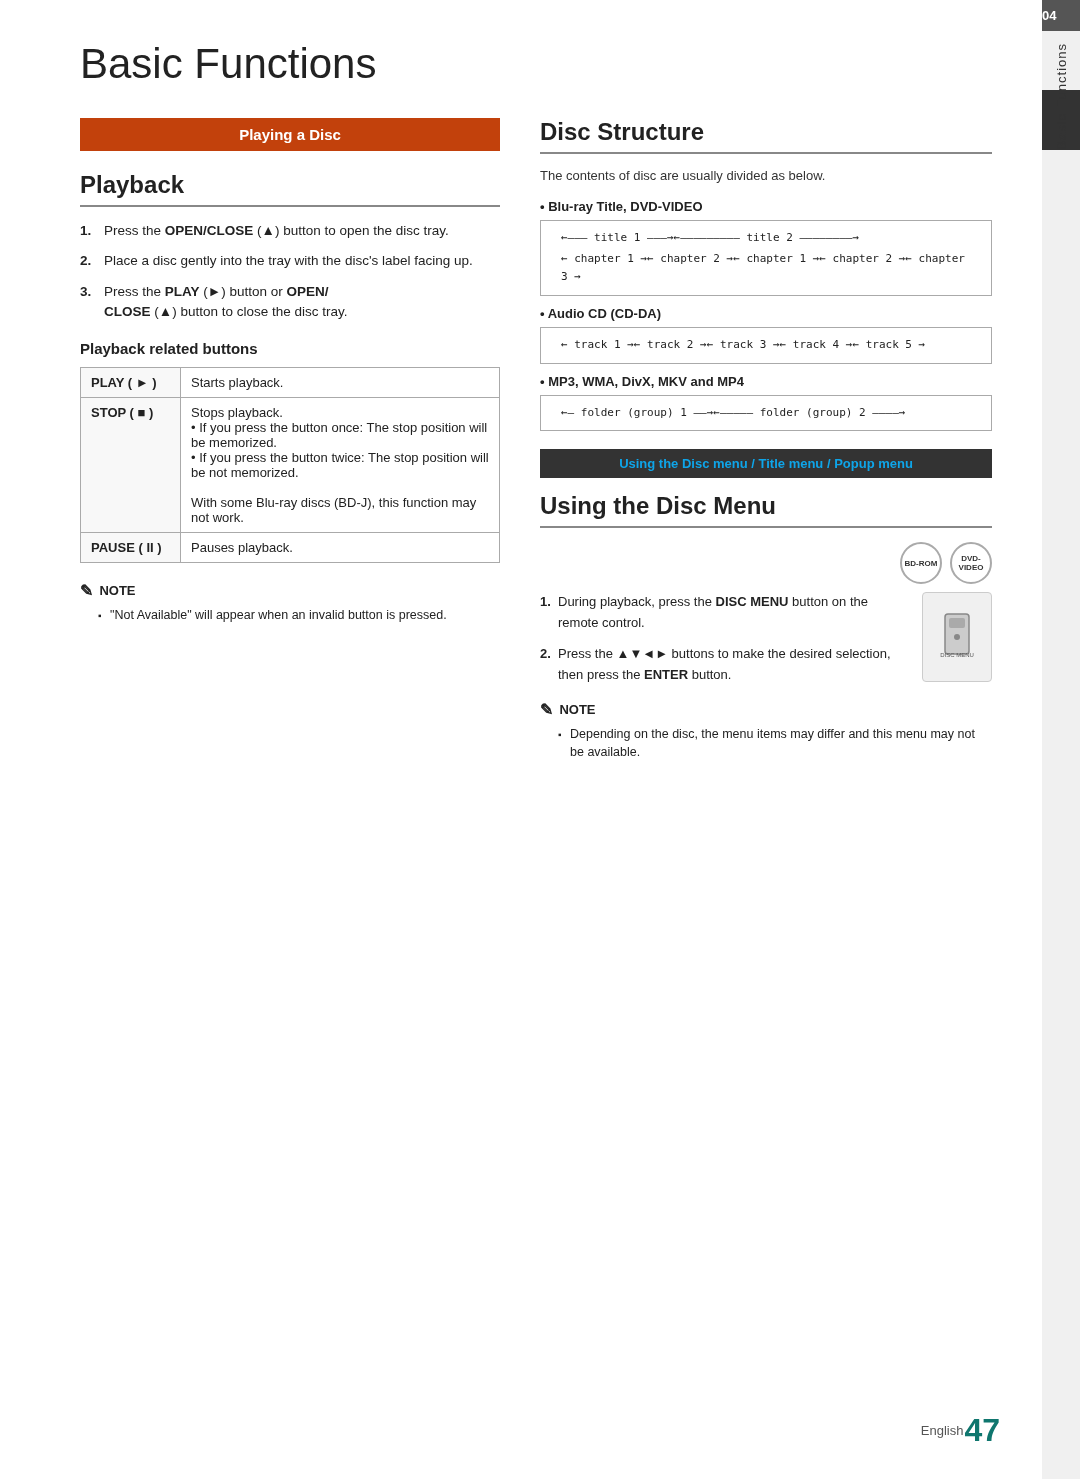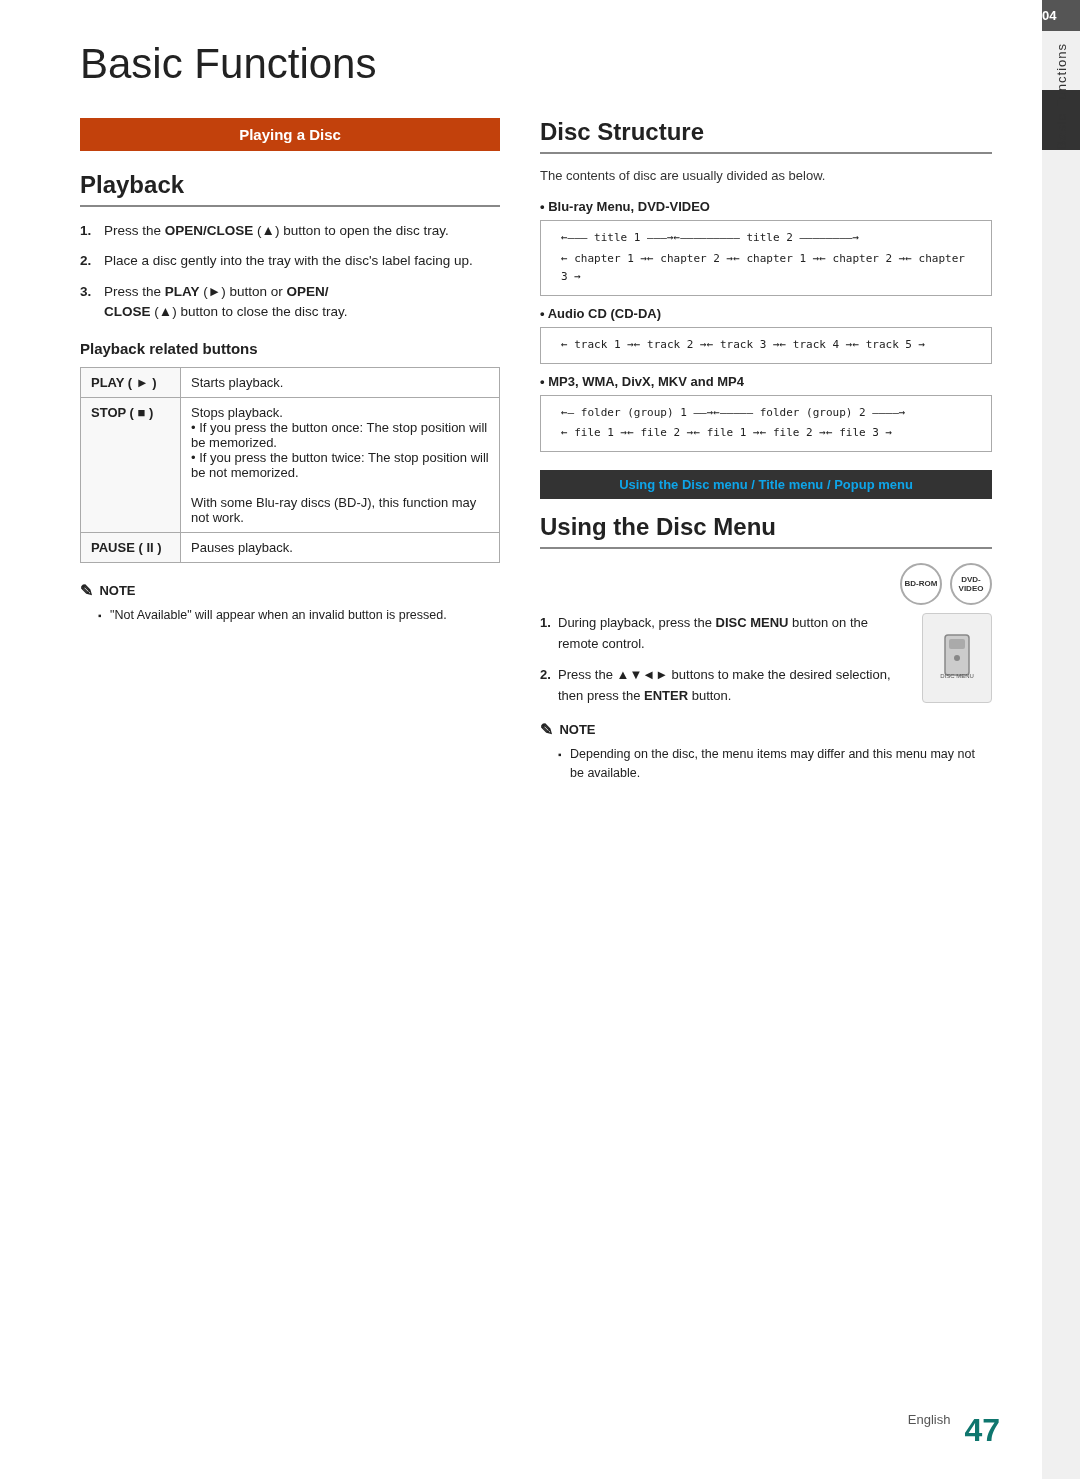--- a/index.html
+++ b/index.html
@@ -301,22 +301,22 @@
     }
 
     
     .page-footer {
       position: absolute;
       bottom: 30px;
       right: 80px;
       font-size: 13px;
       color: #555;
       display: flex;
-      align-items: flex-start;
-      gap: 14px;
+      align-items: center;
+      gap: 1px;
     }
 
     .page-num {
       font-size: 32px;
       font-weight: bold;
       color: #0f766e;
     }
 
     
     b, strong {
@@ -397,35 +397,34 @@
         </div>
 
       </div>
 
       <div class="right-col">
 
         <h2 class="section-heading">Disc Structure</h2>
 
         <p class="disc-structure-desc">The contents of disc are usually divided as below.</p>
 
-        <p class="disc-type-heading"><b>Blu-ray Menu, DVD-VIDEO</b></p>
+        <p class="disc-type-heading"><b>Blu-ray Title, DVD-VIDEO</b></p>
         <div class="disc-diagram">
           <div class="arrow-line">←——— title 1 ———→←————————— title 2 ————————→</div>
           <div class="arrow-line">← chapter 1 →← chapter 2 →← chapter 1 →← chapter 2 →← chapter 3 →</div>
         </div>
 
         <p class="disc-type-heading"><b>Audio CD (CD-DA)</b></p>
         <div class="disc-diagram">
           <div class="arrow-line">← track 1 →← track 2 →← track 3 →← track 4 →← track 5 →</div>
         </div>
 
         <p class="disc-type-heading"><b>MP3, WMA, DivX, MKV and MP4</b></p>
         <div class="disc-diagram">
           <div class="arrow-line">←— folder (group) 1 ——→←————— folder (group) 2 ————→</div>
-          <div class="arrow-line">← file 1 →← file 2 →← file 1 →← file 2 →← file 3 →</div>
         </div>
 
         <div class="disc-menu-banner">Using the Disc menu / Title menu / Popup menu</div>
 
         <div class="using-disc-section">
           <h2 class="section-heading">Using the Disc Menu</h2>
 
           <div class="disc-icons-row">
             <div class="disc-icon-badge">BD-ROM</div>
             <div class="disc-icon-badge">DVD-VIDEO</div>

